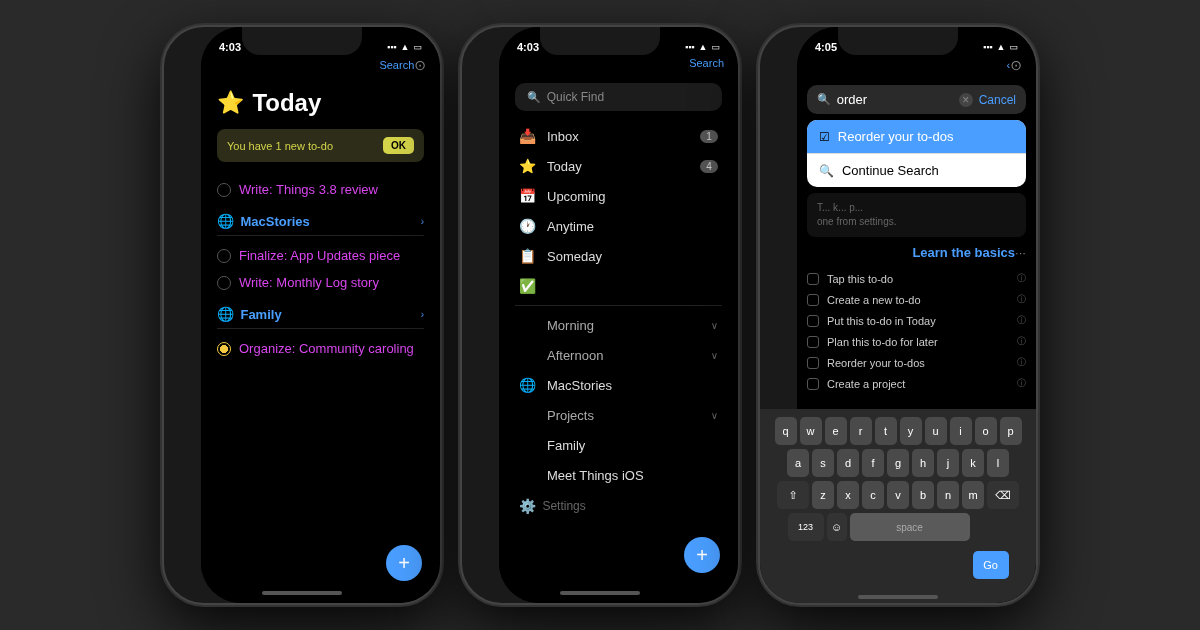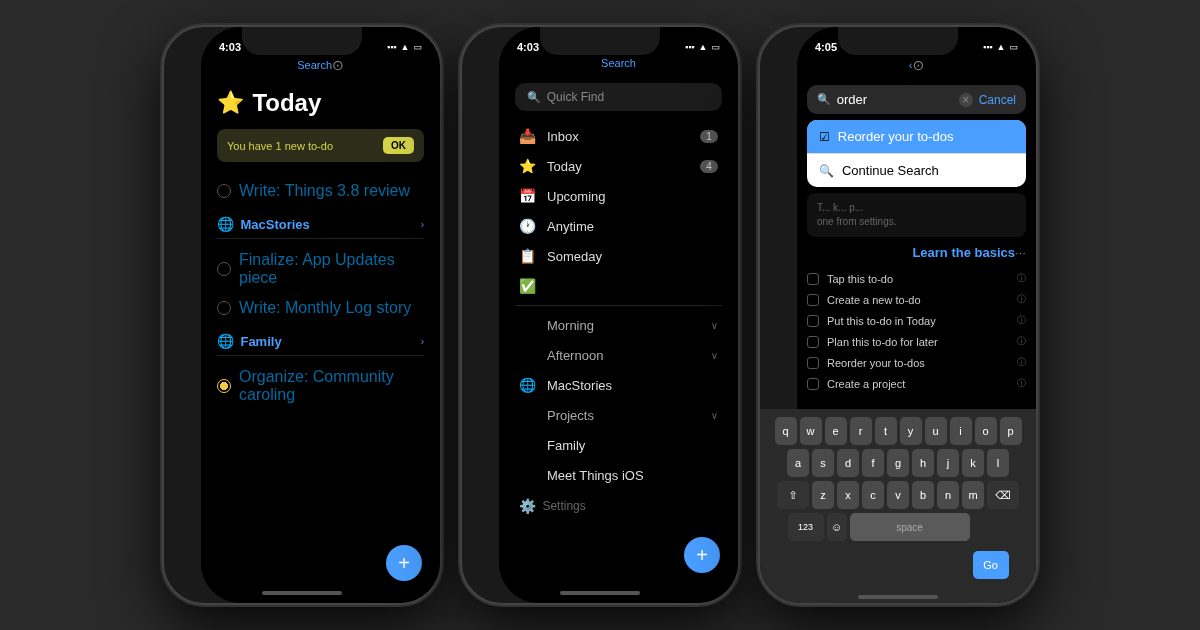--- a/index.html
+++ b/index.html
@@ -67,21 +67,21 @@
       display: flex;
       gap: 4px;
       align-items: center;
     }
     .status-icon {
       color: #fff;
       font-size: 9px;
     }
     .nav-bar {
       display: flex;
-      justify-content: center;
+      justify-content: flex-end;
       align-items: center;
       padding: 2px 14px 6px;
       background: #000;
       flex-shrink: 0;
     }
     .nav-back {
       color: #4a9eff;
       font-size: 11px;
       display: flex;
       align-items: center;
@@ -144,22 +144,22 @@
       height: 14px;
       border: 1.5px solid #555;
       border-radius: 50%;
       flex-shrink: 0;
     }
     .checkbox.yellow {
       border-color: #f5c842;
       background: radial-gradient(circle, #f5c842 4px, transparent 4px);
     }
     .todo-text {
-      color: #0369a1;
-      font-size: 16px;
+      color: #d946ef;
+      font-size: 13px;
     }
     .section-header-group {
       display: flex;
       align-items: center;
       gap: 6px;
       margin: 10px 0 6px;
       padding-bottom: 6px;
       border-bottom: 1px solid #222;
     }
     .section-icon {

